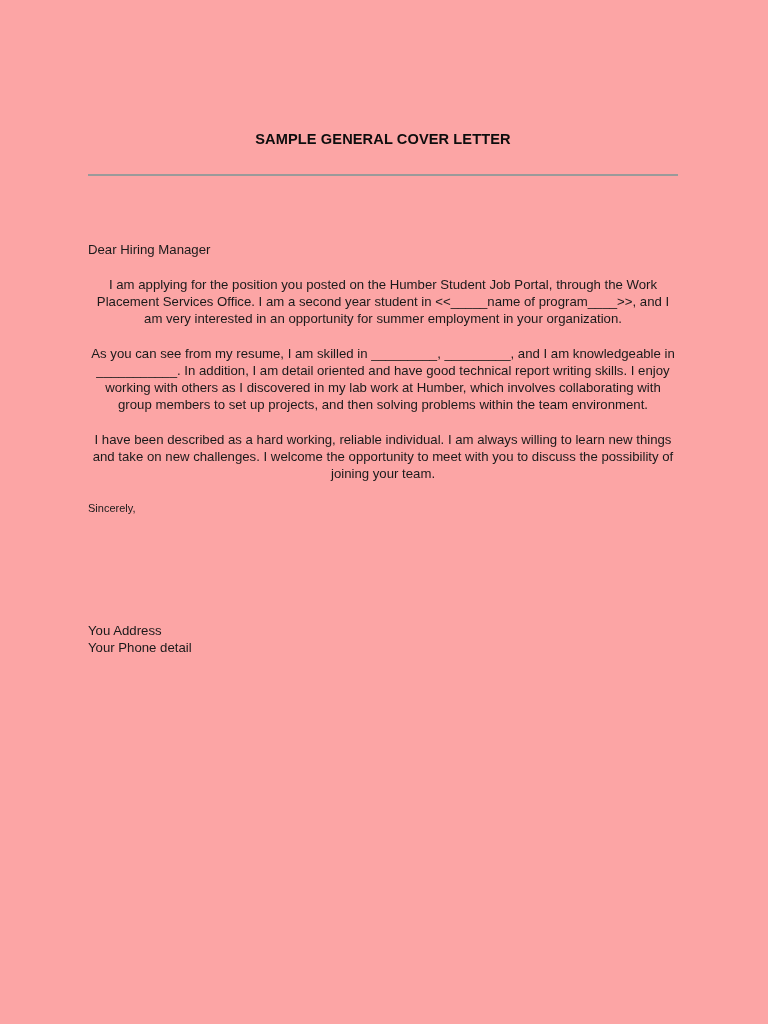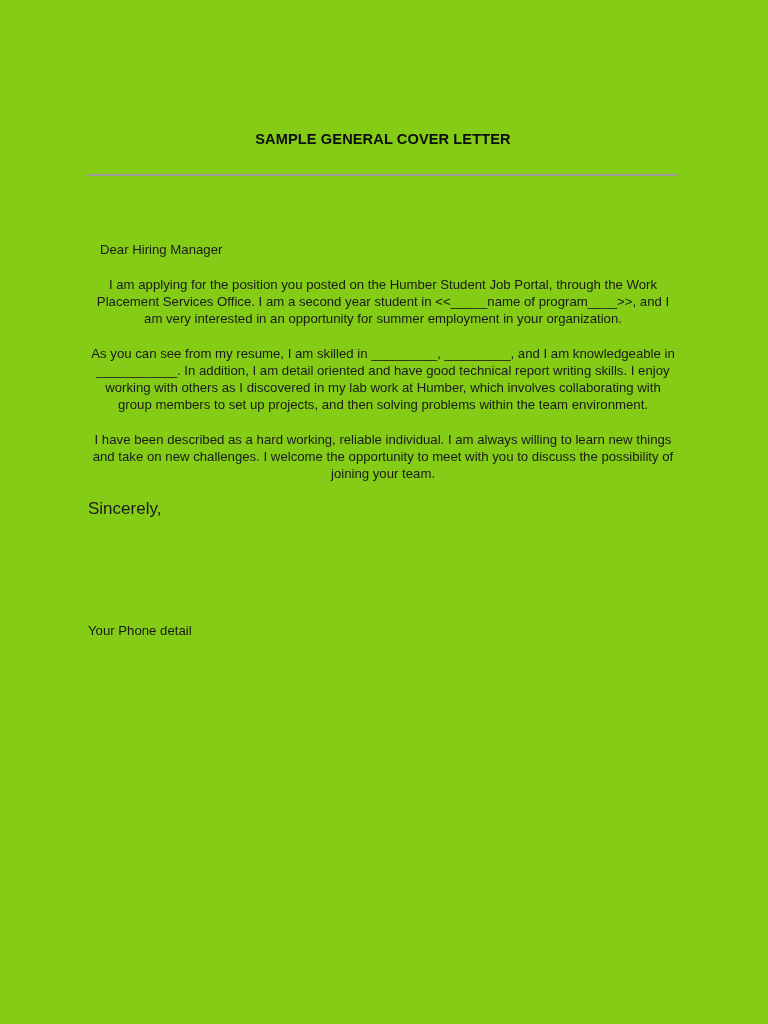--- a/index.html
+++ b/index.html
@@ -17,21 +17,21 @@
     color: #1a1a1a;
     -webkit-font-smoothing: antialiased;
   }
 
   .page {
     position: absolute;
     left: 0;
     top: 0;
     width: 768px;
     height: 1024px;
-    background: #84cc16;
+    background: #fca5a5;
   }
 
   
   .letter-heading {
     position: absolute;
     left: 88px;
     top: 130px;
     width: 590px;
     text-align: center;
   }
@@ -57,32 +57,32 @@
   .letter-body {
     position: absolute;
     left: 88px;
     top: 241px;
     width: 590px;
   }
 
   .salutation {
     font-size: 13.2px;
     line-height: 17px;
-    margin: 0 0 18px 12px;
+    margin: 0 0 18px 0;
   }
 
   .para {
     font-size: 13.2px;
     line-height: 17px;
     margin: 0 0 18px 0;
     text-align: center;
   }
 
   .closing {
-    font-size: 17px;
+    font-size: 11px;
     line-height: 17px;
     margin: 0 0 8px 0;
   }
 
   .signature-block {
     position: absolute;
     left: 88px;
     top: 622px;
     width: 400px;
   }
@@ -112,16 +112,17 @@
     <p class="para">As you can see from my resume, I am skilled in _________, _________, and I am knowledgeable in ___________.  In addition, I am detail oriented and have good technical report writing skills. I enjoy working with others as I discovered in my lab work at Humber, which involves collaborating with group members to set up projects, and then solving problems within the team environment.</p>
 
     <p class="para">I have been described as a hard working, reliable individual.  I am always willing to learn new things and take on new challenges.  I welcome the opportunity to meet with you to discuss the possibility of joining your team.</p>
 
 
     <p class="closing">Sincerely,</p>
 
   </div>
 
   <div class="signature-block">
+    <div class="sig-line">You Address</div>
     <div class="sig-line">Your Phone detail</div>
   </div>
 
 </div>
 
 </body></html>

